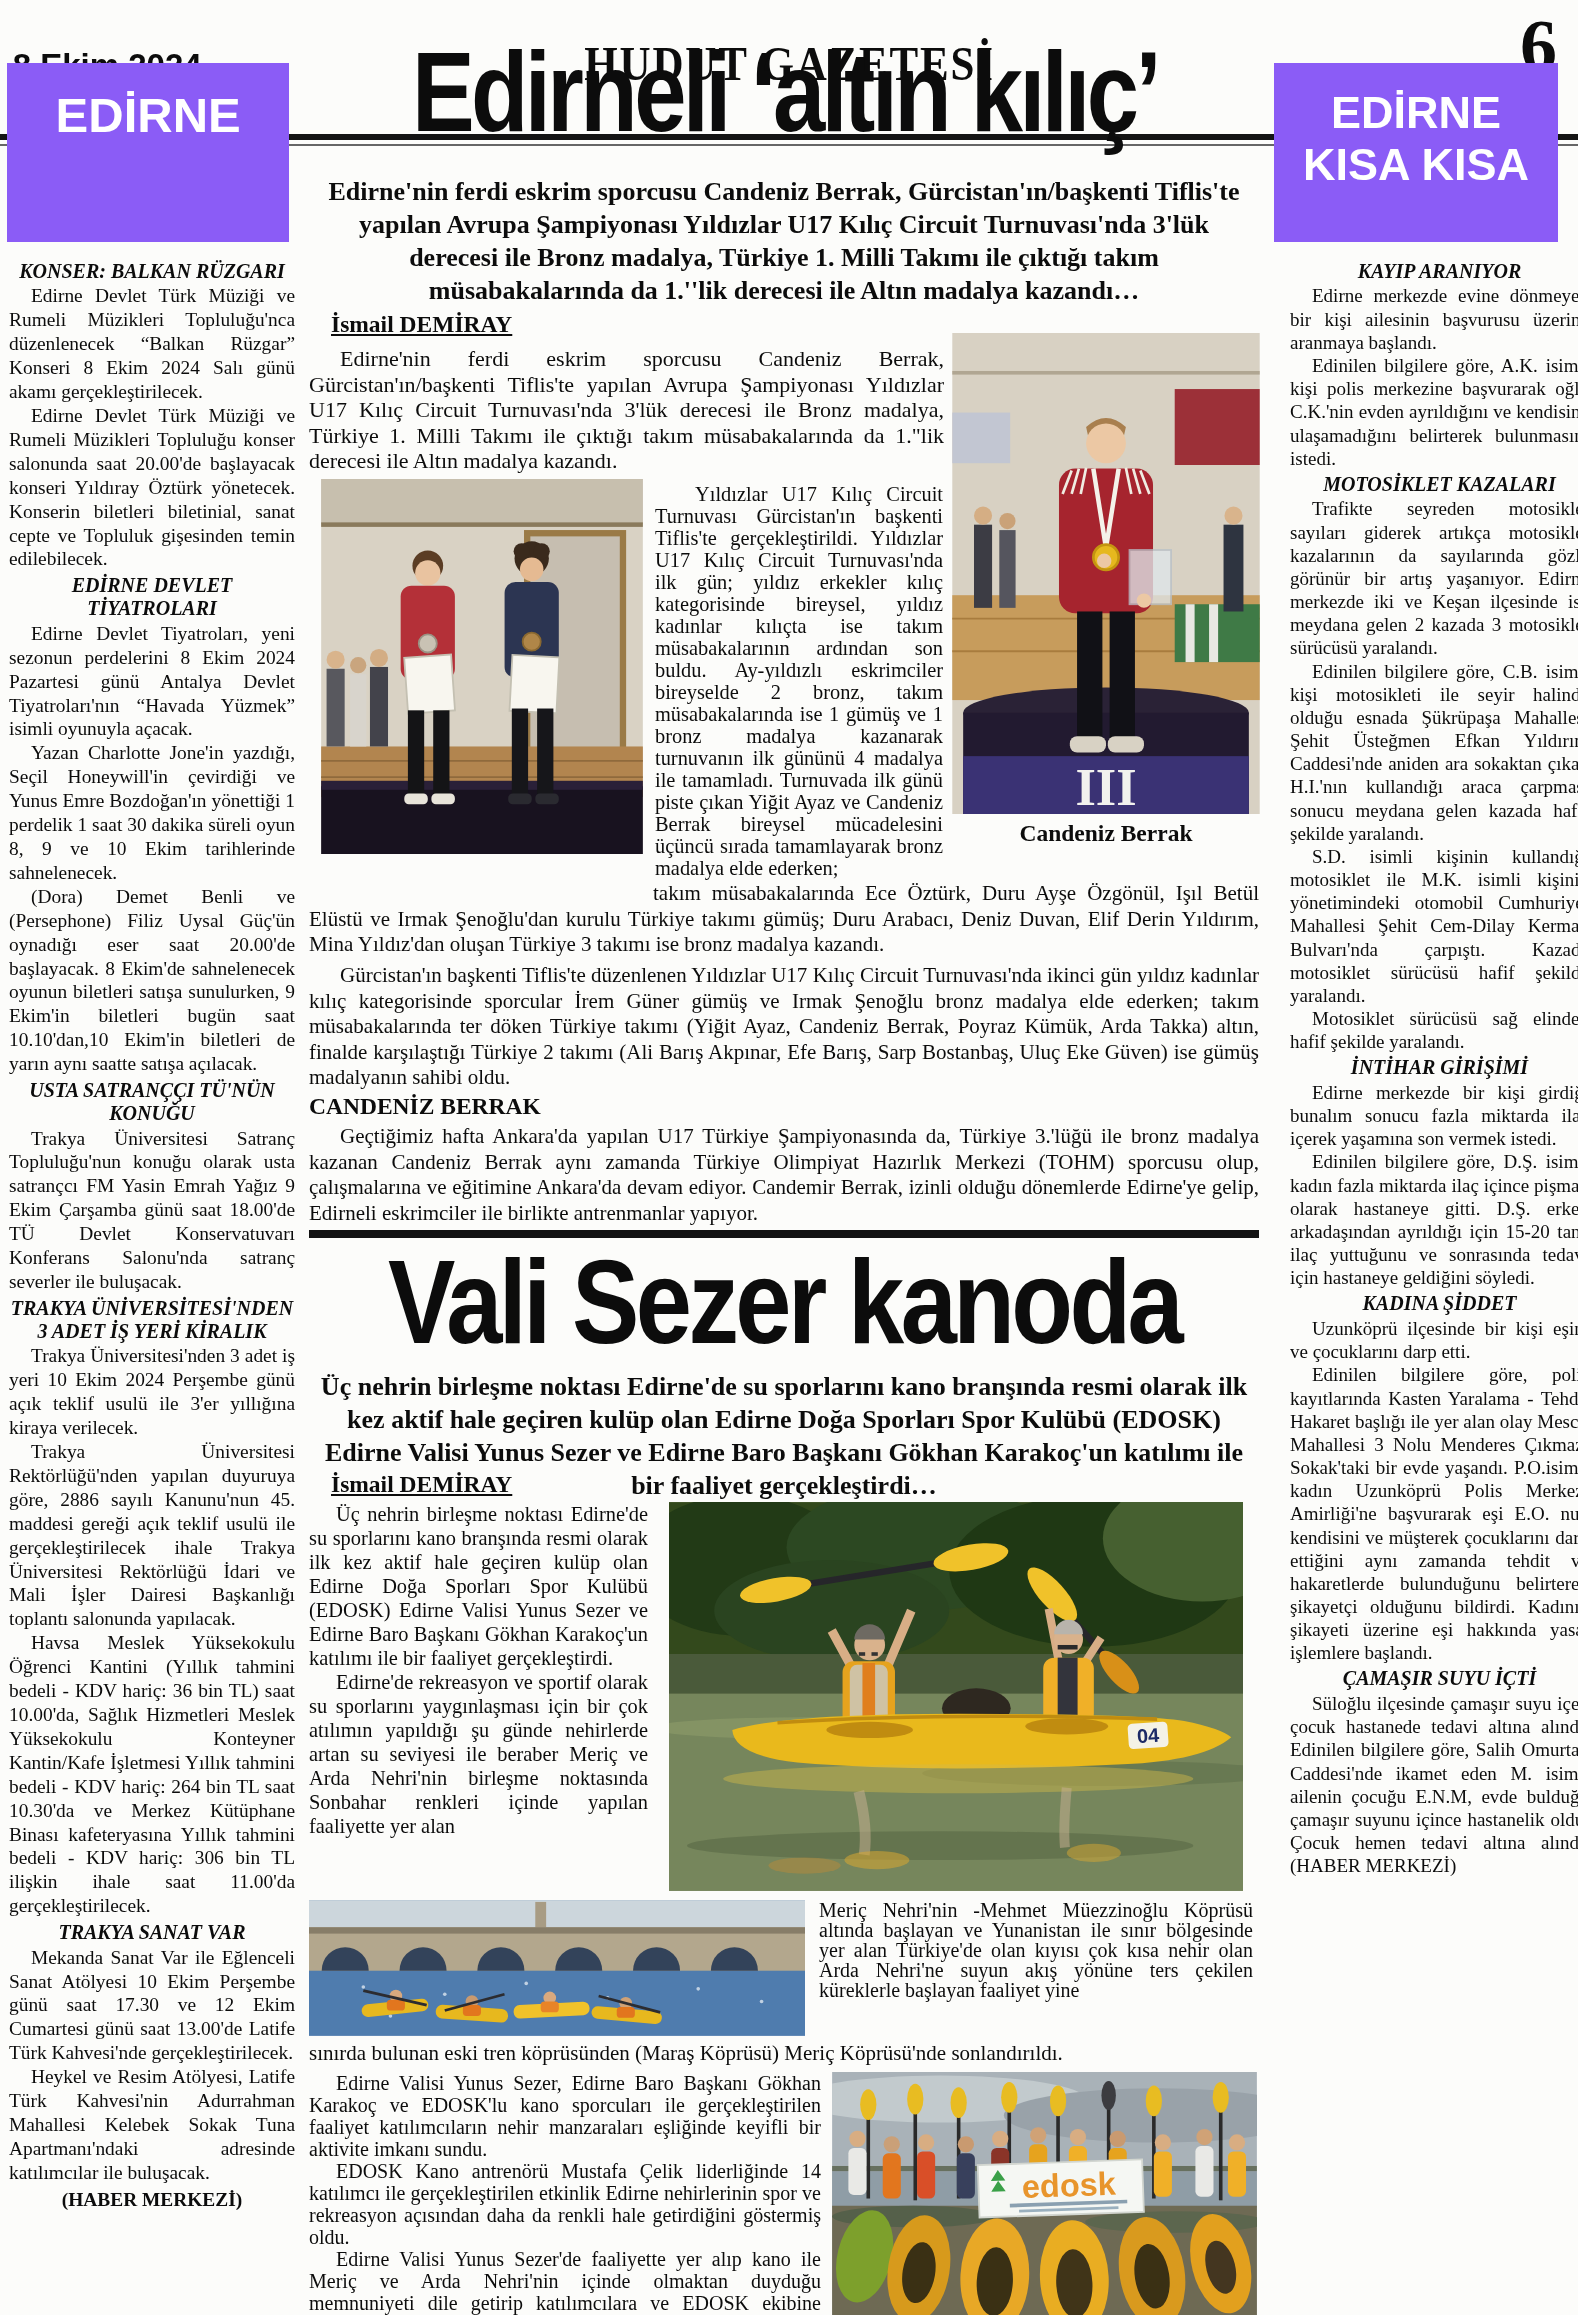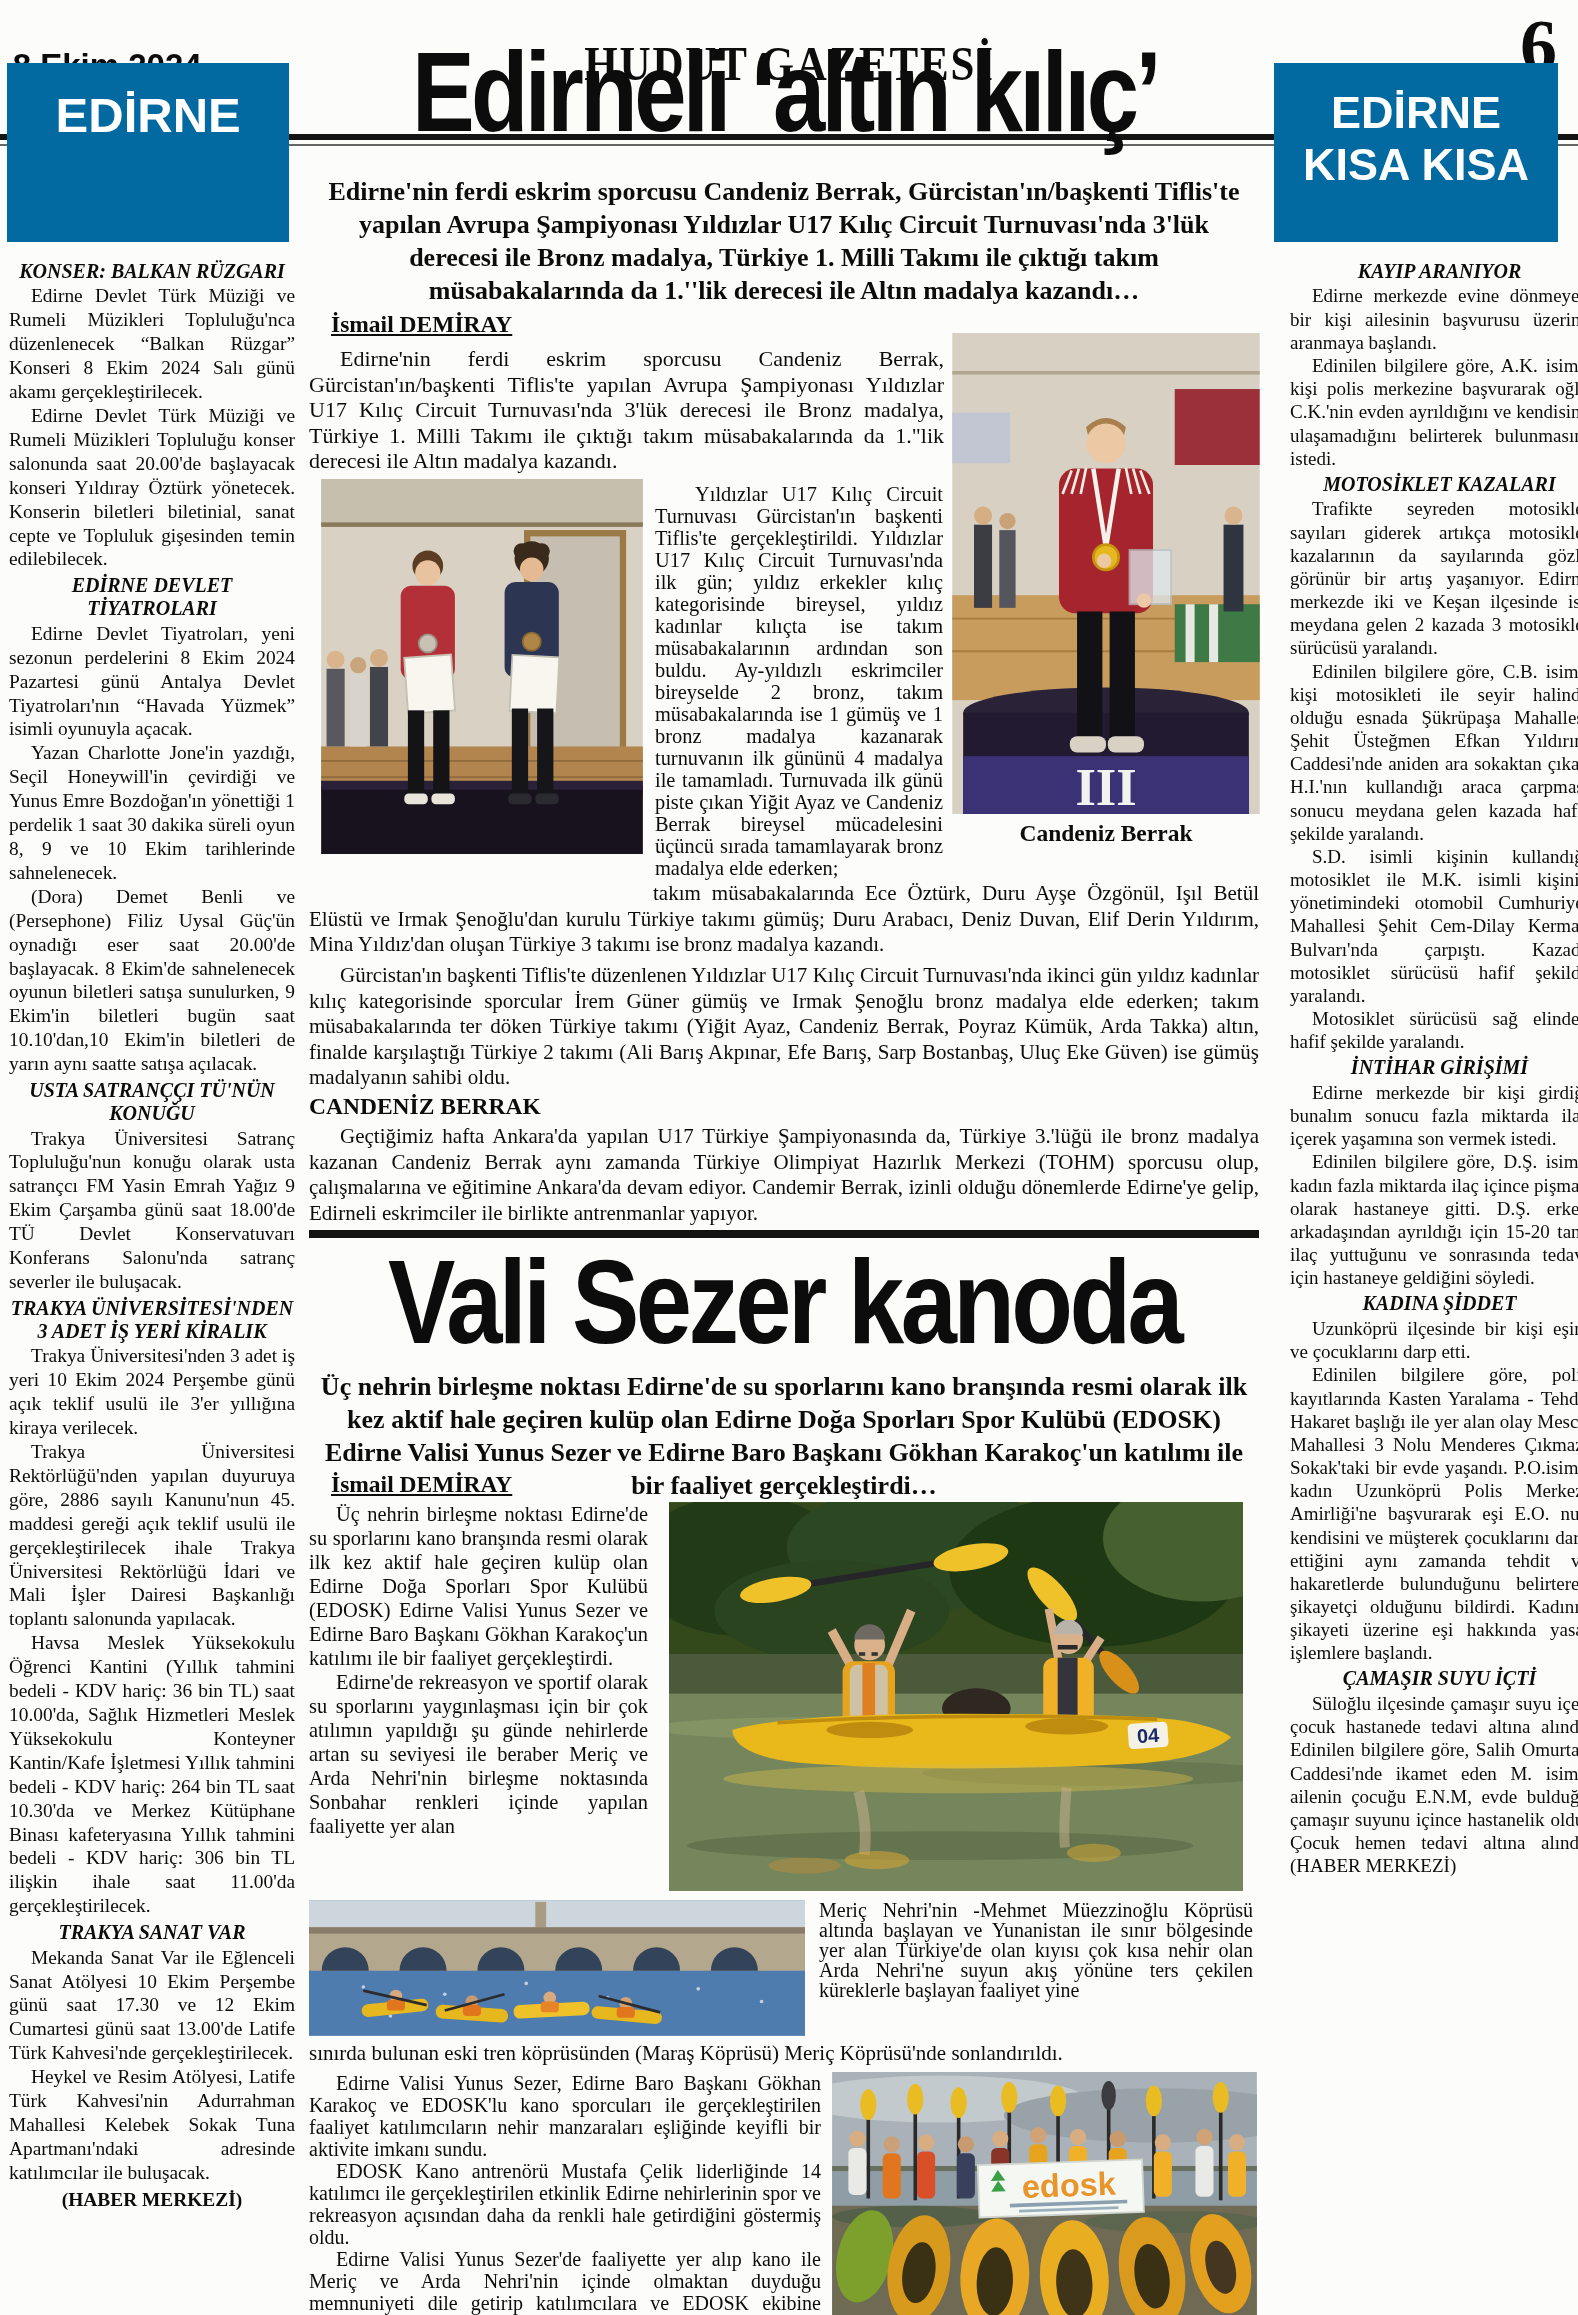--- a/index.html
+++ b/index.html
@@ -6,21 +6,21 @@
   .page{position:relative;width:1579px;height:2316px;background:#fcfcfa;overflow:hidden;
         font-family:"Liberation Serif","DejaVu Serif",serif;color:#0c0c0c;}
   .abs{position:absolute;}
   
   .hdr-date{left:12.7px;top:47px;font-family:"Liberation Sans","DejaVu Sans",sans-serif;font-weight:bold;font-size:33px;}
   .hdr-mast{left:0;right:0;top:36px;text-align:center;font-weight:bold;font-size:43px;letter-spacing:1.8px;transform:scaleY(1.12);transform-origin:top;}
   .hdr-num{right:22px;top:9px;font-size:74px;font-weight:bold;line-height:1;}
   .rule1{left:0;right:0;top:134px;height:6.3px;background:#141414;}
   .rule2{left:0;right:0;top:144px;height:1.8px;background:#666;}
   
-  .bbox{top:63px;height:179px;background:#0369a1;color:#fff;text-align:center;
+  .bbox{top:63px;height:179px;background:#8b5cf6;color:#fff;text-align:center;
         font-family:"Liberation Sans","DejaVu Sans",sans-serif;font-weight:bold;
         line-height:1.16;padding-top:23.5px;box-sizing:border-box;}
   .bbox-l{left:7.2px;width:282px;font-size:49px;}
   .bbox-r{left:1274px;width:284px;font-size:45px;}
   
   .sidecol{top:257px;font-size:19.4px;line-height:1.232;text-align:justify;}
   .sidecol-l{left:9px;width:286px;}
   .sidecol-r{left:1290px;width:299px;font-size:19px;line-height:1.22;}
   .sidecol p{margin:0;text-indent:22px;}
   .sidecol h3{margin:2.7px 0 1.8px 0;text-align:center;font-size:20px;line-height:1.15;text-indent:0;font-style:italic;}

